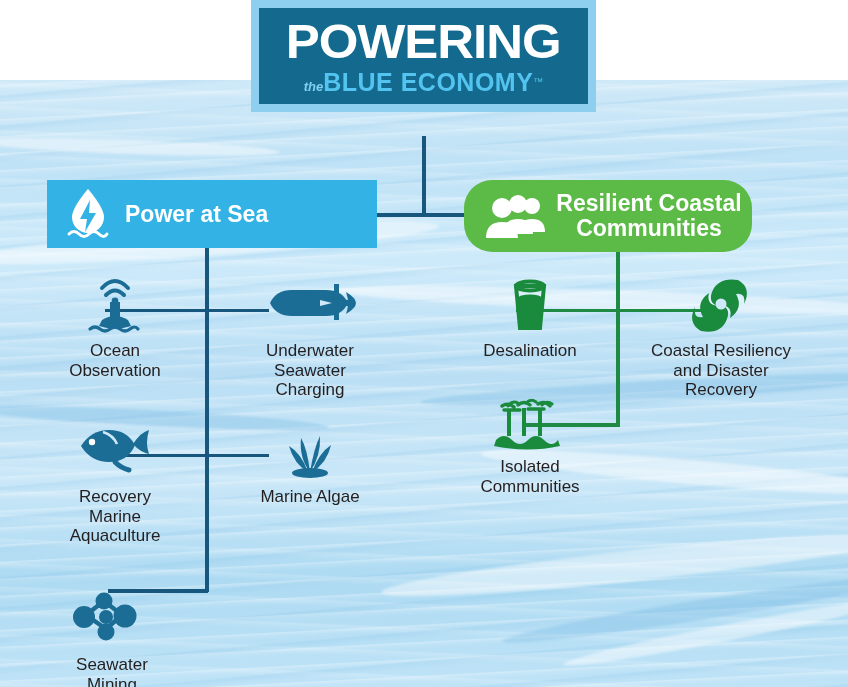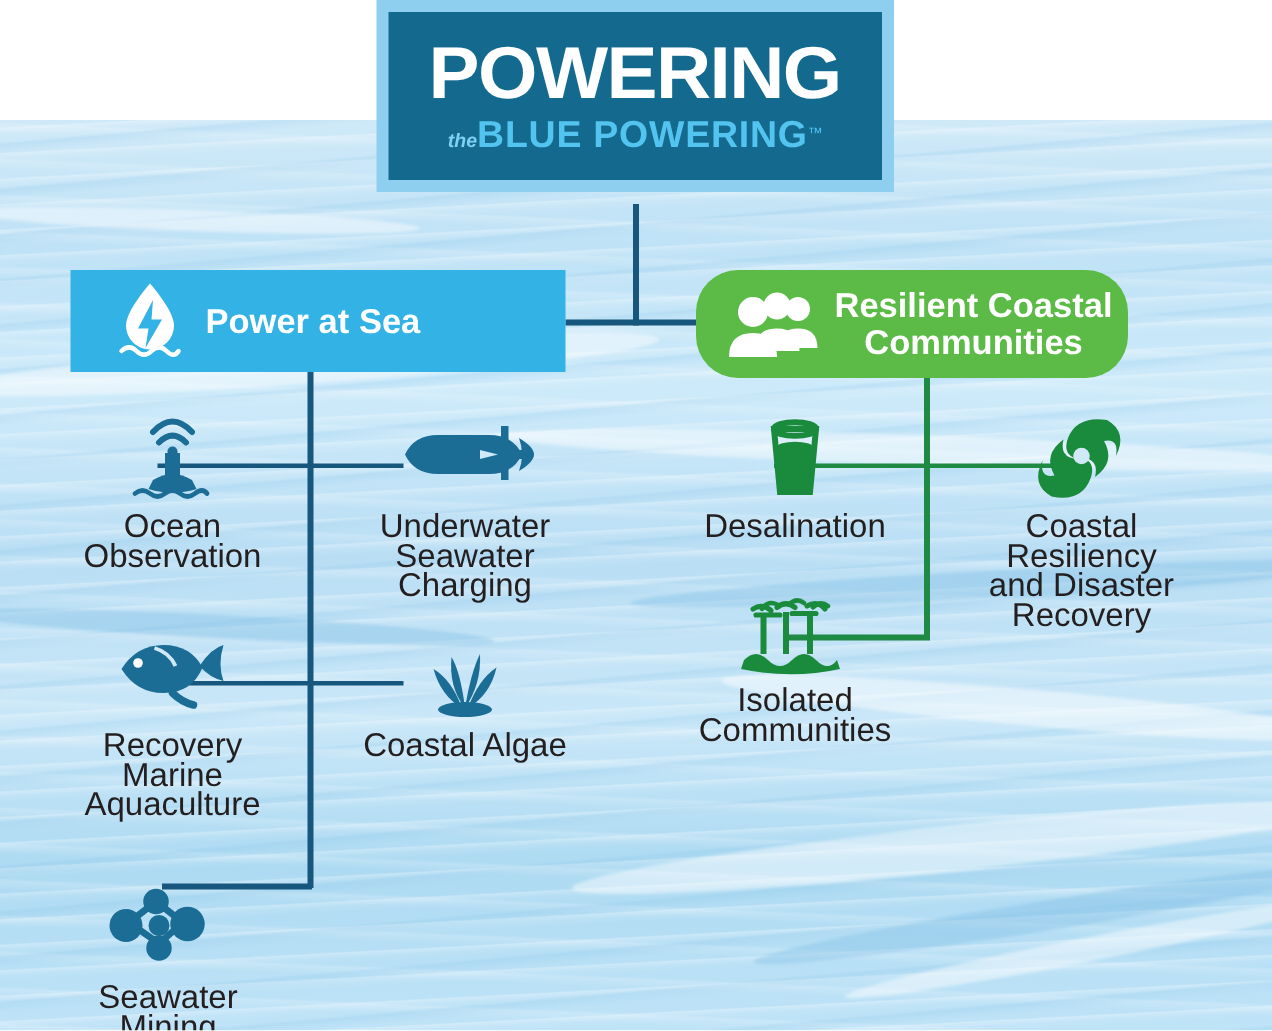--- a/index.html
+++ b/index.html
@@ -43,49 +43,49 @@
       opacity:.55;}
   .swoosh{position:absolute;border-radius:50%;background:rgba(255,255,255,.45);filter:blur(1px);}
   .swooshd{position:absolute;border-radius:50%;background:rgba(126,190,230,.38);filter:blur(1px);}
 
   
   .ln{position:absolute;background:#17567d;}
   .lng{position:absolute;background:#1f8a44;}
 
   
   #title-block{
-    position:absolute;left:251px;top:0px;width:345px;height:128px;
+    position:absolute;left:251px;top:0px;width:345px;height:112px;
     background:#8ecff0;padding:0;box-sizing:border-box;
   }
   #title-inner{
     position:absolute;left:8px;top:8px;right:8px;bottom:8px;
     background:#146a8e;
     display:flex;flex-direction:column;align-items:center;justify-content:center;
   }
   #powering{
     color:#ffffff;font-weight:bold;font-size:49px;line-height:50px;
     letter-spacing:-1px;transform:scaleX(1.04);
   }
   #subtitle{margin-top:2px;white-space:nowrap;}
   #the{color:#7fd0f2;font-size:13px;font-weight:bold;font-style:italic;letter-spacing:0px;}
   #blueec{color:#53c3ef;font-size:25px;font-weight:bold;letter-spacing:.5px;}
   #tm{color:#53c3ef;font-size:10px;vertical-align:super;}
 
   
   .cat{position:absolute;display:flex;align-items:center;box-sizing:border-box;}
-  #cat-sea{left:47px;top:180px;width:330px;height:68px;background:#33b2e5;padding-left:30px;}
+  #cat-sea{left:47px;top:180px;width:330px;height:68px;background:#33b2e5;padding-left:18px;}
   #cat-com{left:464px;top:180px;width:288px;height:72px;background:#5cbb46;padding-left:24px;border-radius:28px;}
   .cat-label{color:#ffffff;font-weight:bold;font-size:23px;line-height:25px;margin-left:14px;}
   #cat-com .cat-label{text-align:center;flex:1;margin-left:8px;padding-right:10px;}
 
   
   .node{position:absolute;text-align:center;}
   .node .icon{height:62px;display:flex;align-items:flex-end;justify-content:center;}
   .node .lbl{
-    font-size:22px;line-height:19.5px;color:#231f20;margin-top:7px;white-space:pre-line;
+    font-size:17px;line-height:19.5px;color:#231f20;margin-top:7px;white-space:pre-line;
   }
   .node.green .lbl{color:#231f20;}
 
   svg{display:block;overflow:visible;}
 </style>
 </head>
 <body>
 
 <div id="stage">
 
@@ -113,21 +113,21 @@
   <div class="ln" style="left:108px;top:589px;width:100px;height:4px;"></div>
 
   <div class="lng" style="left:616px;top:252px;width:4px;height:174px;"></div>
   <div class="lng" style="left:516px;top:309px;width:200px;height:3px;"></div>
   <div class="lng" style="left:526px;top:423px;width:94px;height:4px;"></div>
 
   <div id="title-block">
     <div id="title-inner">
       <div id="powering">POWERING</div>
       <div id="subtitle">
-        <span id="the">the</span><span id="blueec">BLUE POWERING</span><span id="tm">™</span>
+        <span id="the">the</span><span id="blueec">BLUE ECONOMY</span><span id="tm">™</span>
       </div>
     </div>
   </div>
 
   <div id="cat-sea" class="cat">
     <span>
       <svg width="46" height="54" viewBox="0 0 46 54">
         <path d="M23 2 C23 2 7 20 7 30 a16 16 0 0 0 32 0 C39 20 23 2 23 2 Z" fill="#ffffff"></path>
         <path d="M25 13 L15 32 L22 32 L20 45 L31 26 L24 26 Z" fill="#33b2e5"></path>
         <path d="M4 47 q5 -5 10 0 t10 0 t10 0 t8 0" stroke="#ffffff" stroke-width="3" fill="none" stroke-linecap="round"></path>
@@ -199,21 +199,21 @@
   <div class="node" style="left:240px;top:418px;width:140px;">
     <div class="icon">
       <svg width="70" height="62" viewBox="0 0 70 62">
         <path d="M35 54 q-11 -14 -9 -34 q6 10 9 34 z" fill="#1b6d96"></path>
         <path d="M33 54 q-14 -8 -19 -26 q12 7 19 26 z" fill="#1b6d96"></path>
         <path d="M35 54 q11 -16 10 -36 q-6 12 -10 36 z" fill="#1b6d96"></path>
         <path d="M37 54 q15 -9 19 -27 q-12 8 -19 27 z" fill="#1b6d96"></path>
         <ellipse cx="35" cy="55" rx="18" ry="5" fill="#1b6d96"></ellipse>
       </svg>
     </div>
-    <div class="lbl">Coastal Algae</div>
+    <div class="lbl">Marine Algae</div>
   </div>
 
   <div class="node" style="left:42px;top:586px;width:140px;">
     <div class="icon" style="align-items:center;">
       <svg width="96" height="56" viewBox="0 0 96 56">
         <path d="M40 12 L22 26 M40 12 L58 26 M22 26 L42 40 M42 40 L58 26" stroke="#1b6d96" stroke-width="4.5"></path>
         <circle cx="40" cy="12" r="8.5" fill="#1b6d96"></circle>
         <circle cx="20" cy="28" r="11" fill="#1b6d96"></circle>
         <circle cx="42" cy="28" r="7" fill="#1b6d96"></circle>
         <circle cx="42" cy="43" r="8.5" fill="#1b6d96"></circle>

